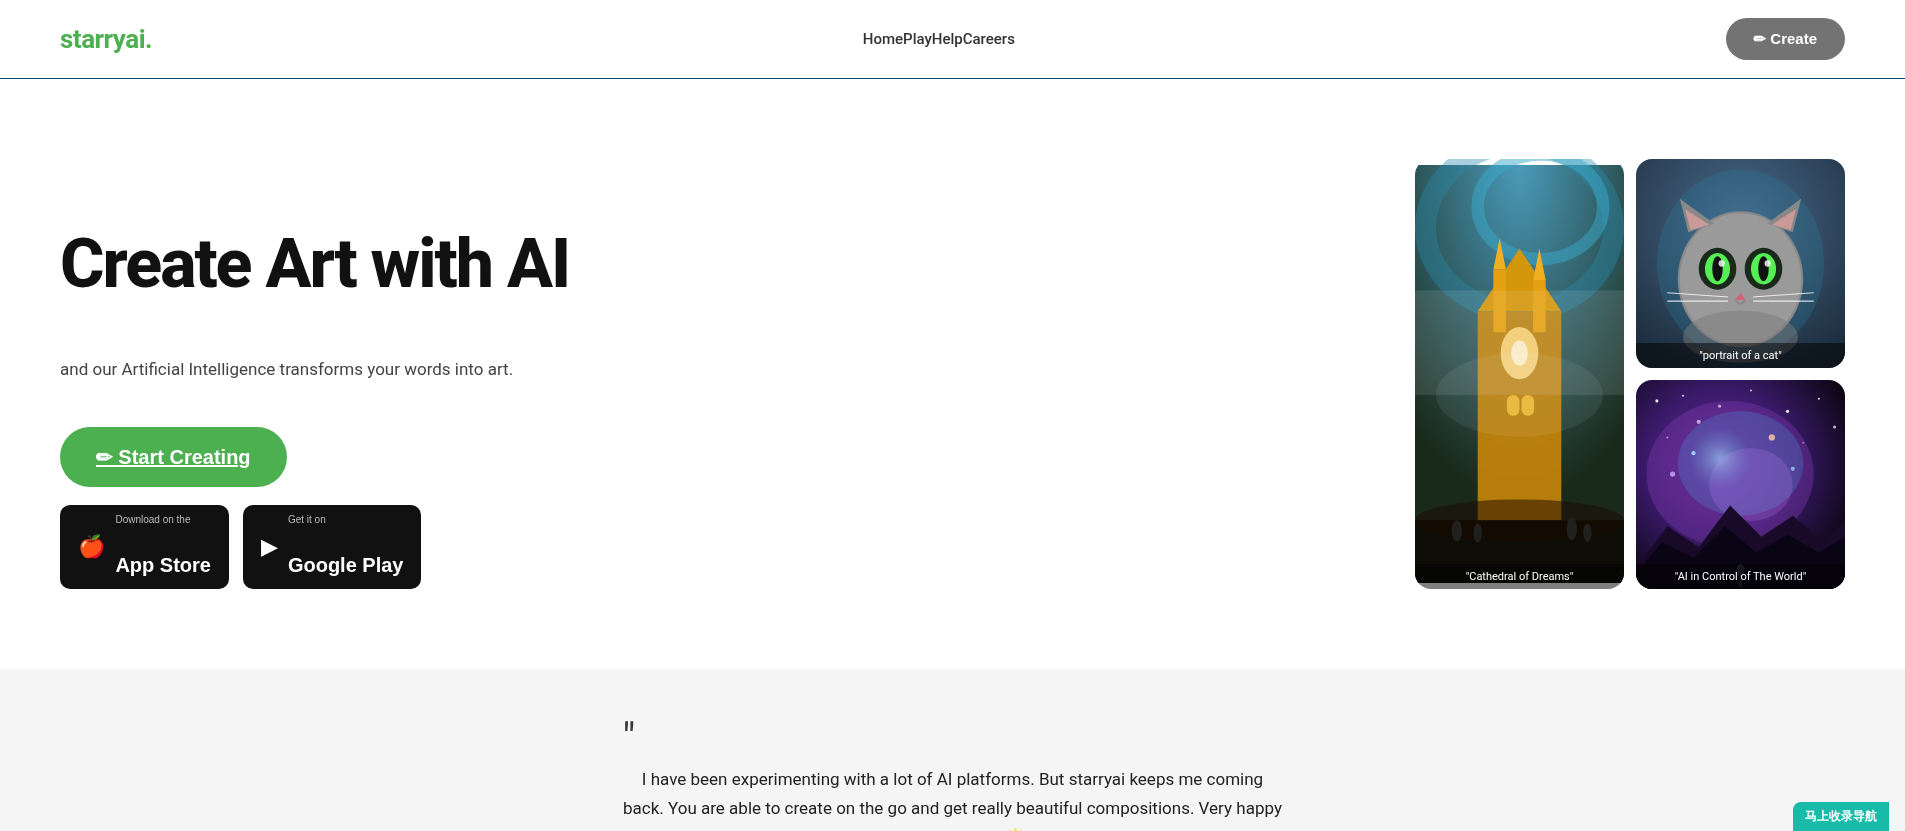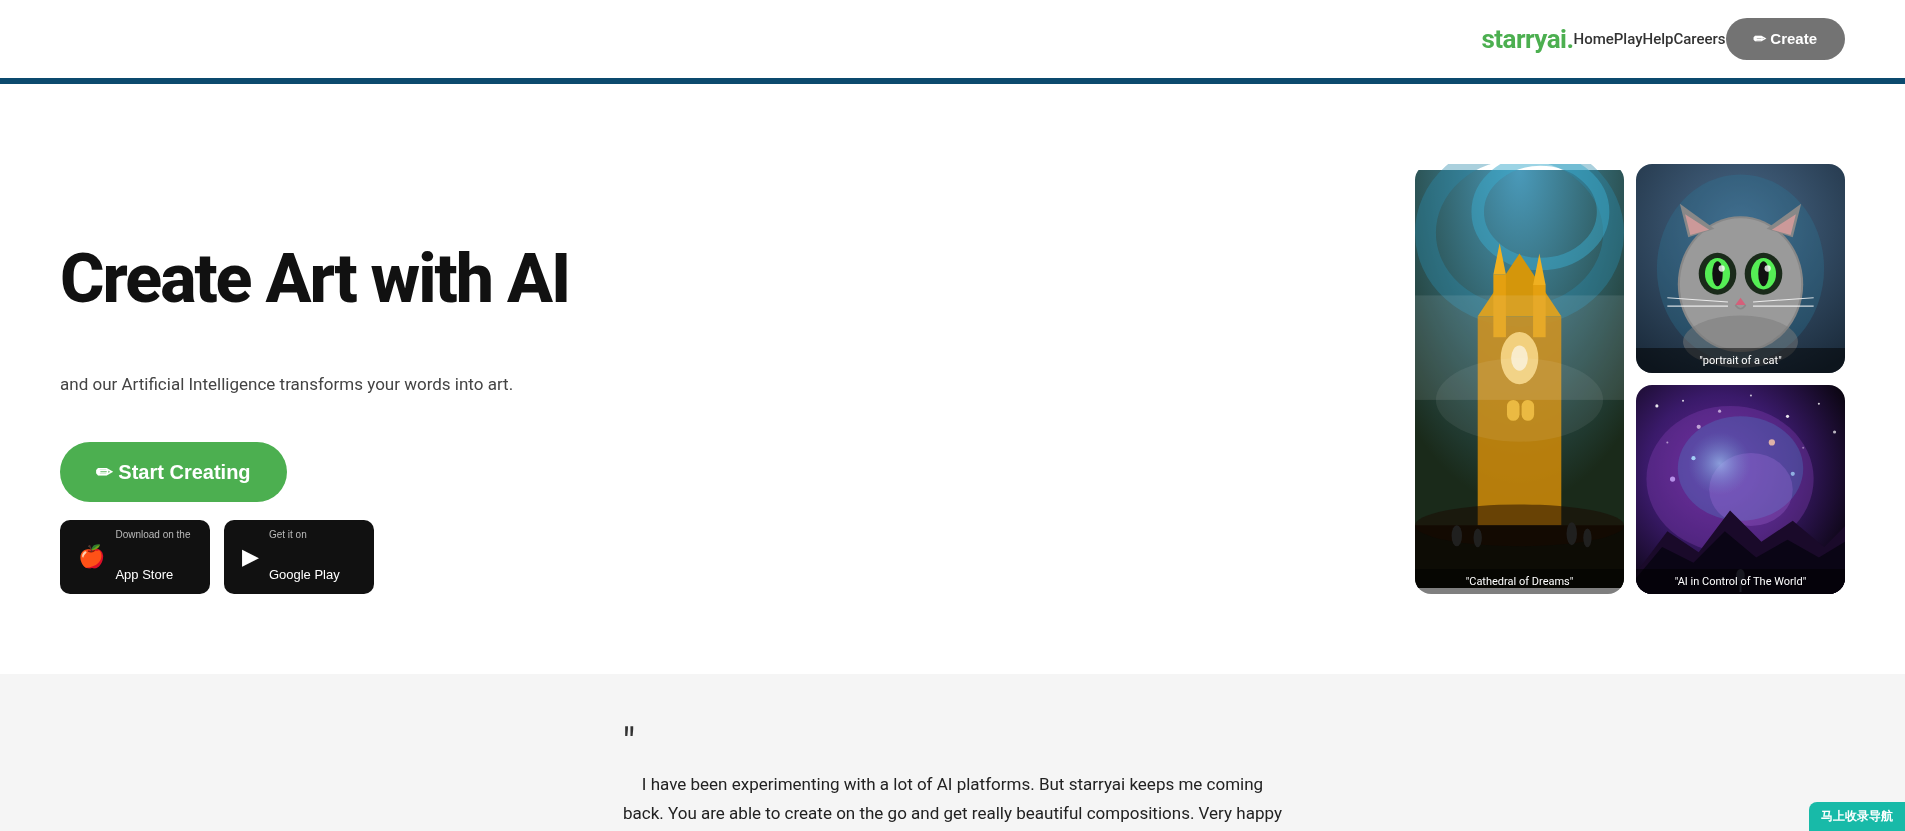--- a/index.html
+++ b/index.html
@@ -1,21 +1,21 @@
 <!DOCTYPE html>
 <html><head>
   <meta charset="utf-8">
   <style>
     * { margin: 0; padding: 0; box-sizing: border-box; }
     body { font-family: -apple-system, BlinkMacSystemFont, 'Segoe UI', Roboto, sans-serif; background: #fff; overflow-x: hidden; }
 
     
     nav {
-      display: flex; align-items: center; justify-content: flex-end;
-      padding: 18px 60px; background: #fff; border-bottom: 6px solid #0c4a6e;
+      display: flex; align-items: center; justify-content: space-between;
+      padding: 18px 60px; background: #fff; border-bottom: 1px solid #0c4a6e;
       position: sticky; top: 0; z-index: 100;
     }
     .nav-logo {
       font-size: 22px; font-weight: 700; letter-spacing: -0.5px; color: #111;
     }
     .nav-logo span { color: #4CAF50; font-size: 26px; }
     .nav-links { display: flex; }
     .nav-links a {
       text-decoration: none; color: #333; font-size: 15px; font-weight: 500;
     }
@@ -38,32 +38,32 @@
     .hero-subtitle {
       font-size: 17px; color: #444; line-height: 1.6; margin-bottom: 44px;
       max-width: 460px;
     }
     .hero-cta {
       display: flex; flex-direction: column; gap: 18px; align-items: flex-start;
     }
     .start-btn {
       background: #4CAF50; color: #fff; border: none; border-radius: 50px;
       padding: 18px 36px; font-size: 20px; font-weight: 700; cursor: pointer;
-      display: flex; align-items: center; gap: 8px; white-space: nowrap;
+      display: flex; align-items: center; gap: 8px; white-space: nowrap; text-decoration: underline;
     }
     .store-btns { display: flex; gap: 14px; }
     .store-btn {
       background: #111; color: #fff; border: none; border-radius: 10px;
       padding: 10px 18px; cursor: pointer; display: flex; align-items: center;
       gap: 10px; min-width: 150px;
     }
     .store-btn-icon { font-size: 22px; }
     .store-btn-text { display: flex; flex-direction: column; text-align: left; gap: 26px; }
     .store-btn-small { font-size: 10px; color: #bbb; line-height: 1; }
-    .store-btn-large { font-size: 13px; font-weight: 400; line-height: 1.4; }
+    .store-btn-large { font-size: 20px; font-weight: 700; line-height: 1.4; }
 
     
     .hero-right {
       display: grid; grid-template-columns: 1fr 1fr; gap: 12px;
       width: 430px; flex-shrink: 0; margin-left: 60px;
     }
     .art-card {
       border-radius: 16px; overflow: hidden; position: relative;
       aspect-ratio: 1/1;
     }
@@ -88,21 +88,21 @@
       font-size: 40px; color: #333; line-height: 0.5; display: block;
       margin-bottom: 16px; text-align: left; max-width: 660px; margin-left: auto; margin-right: auto;
     }
     .testimonial-text {
       font-size: 17px; color: #222; line-height: 1.7; max-width: 660px;
       margin: 0 auto 16px;
     }
 
     
     .corner-badge {
-      position: fixed; bottom: 0; right: 0;
+      position: fixed; bottom: 0; right: 16px;
       background: rgba(0,180,160,0.9); color: #fff;
       font-size: 12px; padding: 6px 12px; font-weight: 700;
       border-top-left-radius: 8px; z-index: 999;
     }
   </style>
 </head>
 <body>
 
 <nav>
   <div class="nav-logo">

